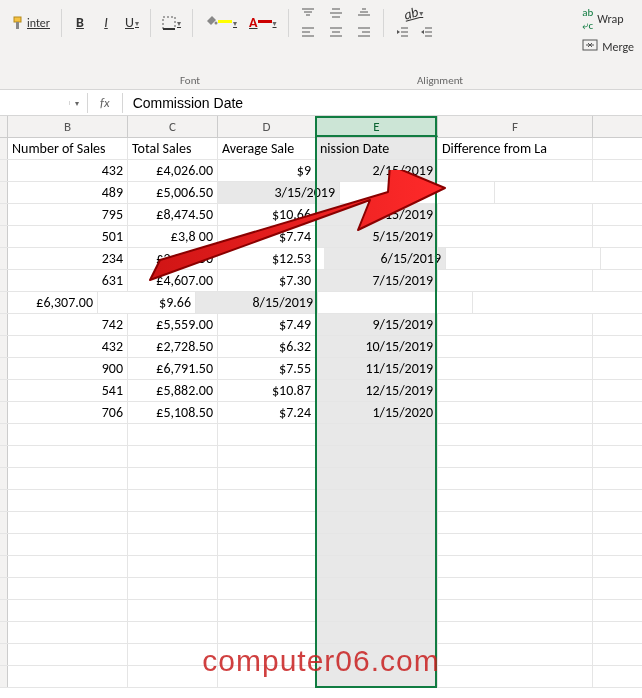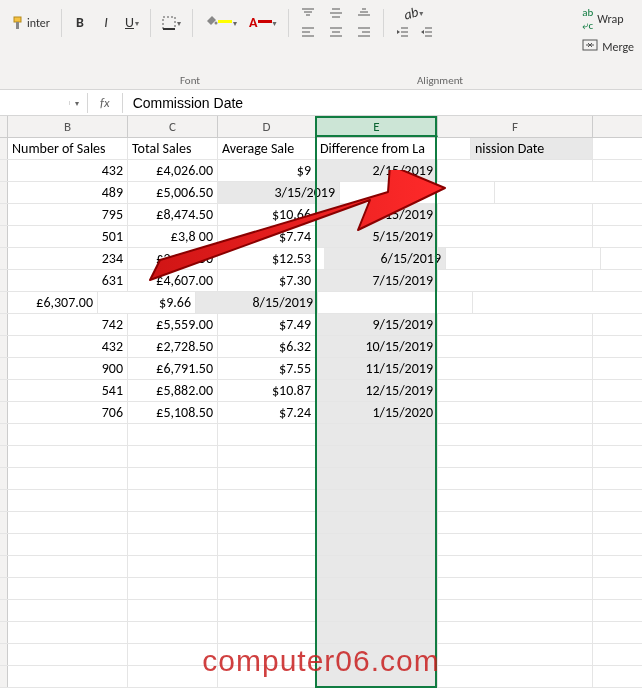--- a/index.html
+++ b/index.html
@@ -1,20 +1,20 @@
 <!DOCTYPE html>
 <html><head>
 <meta charset="utf-8">
 <style>
   * { box-sizing: border-box; margin: 0; padding: 0; }
   body { font-family: "Segoe UI", Calibri, Arial, sans-serif; font-size: 13px; background: #fff; width: 642px; height: 698px; overflow: hidden; position: relative; }
   
   .ribbon { background: #f3f2f1; border-bottom: 1px solid #d6d6d6; height: 90px; position: relative; }
   .ribbon-row { display: flex; align-items: center; padding: 4px 6px; gap: 2px; }
-  .rbtn { display: inline-flex; align-items: center; justify-content: center; min-width: 24px; height: 24px; padding: 2px 4px; border: 1px solid transparent; cursor: pointer; font-size: 14px; color: #333; }
+  .rbtn { display: inline-flex; align-items: center; justify-content: center; min-width: 24px; height: 24px; padding: 2px 4px; border: 1px solid transparent; cursor: pointer; font-size: 14px; color: #333; text-decoration: underline; }
   .sep { width: 1px; height: 28px; background: #d6d6d6; margin: 0 4px; }
   .group-labels { display: flex; position: absolute; bottom: 2px; left: 0; right: 0; font-size: 11px; color: #666; }
   .group-lbl { text-align: center; }
   .dropdown-arrow { font-size: 8px; color: #666; margin-left: 1px; }
   .color-under { width: 14px; height: 3px; display: block; margin: -2px auto 0; }
   .stack { display: flex; flex-direction: column; gap: 1px; }
   .ribbon-right { position: absolute; right: 4px; top: 4px; display: flex; flex-direction: column; gap: 3px; }
   .wrap-merge { display: flex; align-items: center; gap: 4px; font-size: 12px; color: #333; padding: 2px 4px; cursor: pointer; }
   
   .formula-bar { display: flex; align-items: center; height: 26px; border-bottom: 1px solid #d6d6d6; background: #fff; }
@@ -200,22 +200,22 @@
       <div class="col-h" style="width: 98px;">D</div>
       <div class="col-h selected" style="width: 122px;">E</div>
       <div class="col-h" style="width: 155px;">F</div>
     </div>
   <div class="rows" id="rows">
       <div class="row header-row">
         <div class="row-h"></div>
         <div class="cell" style="width: 120px;">Number of Sales</div>
         <div class="cell" style="width: 90px;">Total Sales</div>
         <div class="cell" style="width: 98px;">Average Sale</div>
+        <div class="cell selcol" style="width: 122px;">nission Date</div>
         <div class="cell" style="width: 155px;">Difference from La</div>
-        <div class="cell selcol" style="width: 122px;">nission Date</div>
       </div>
       <div class="row">
         <div class="row-h"></div>
         <div class="cell r" style="width: 120px;">432</div>
         <div class="cell r" style="width: 90px;">£4,026.00</div>
         <div class="cell r" style="width: 98px;">$9</div>
         <div class="cell selcol r" style="width: 122px;">2/15/2019</div>
         <div class="cell" style="width: 155px;"></div>
       </div>
       <div class="row">

